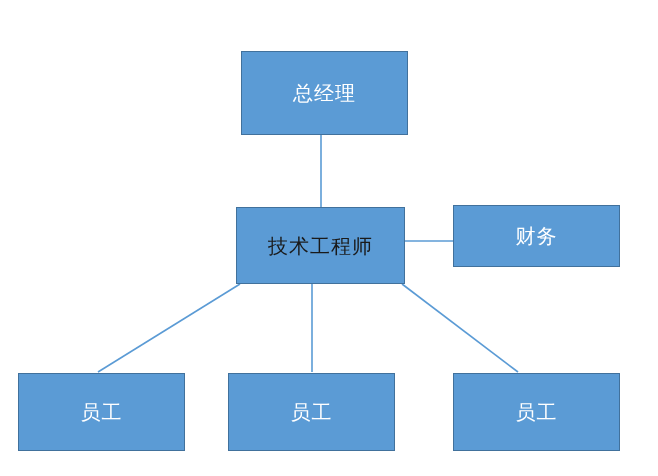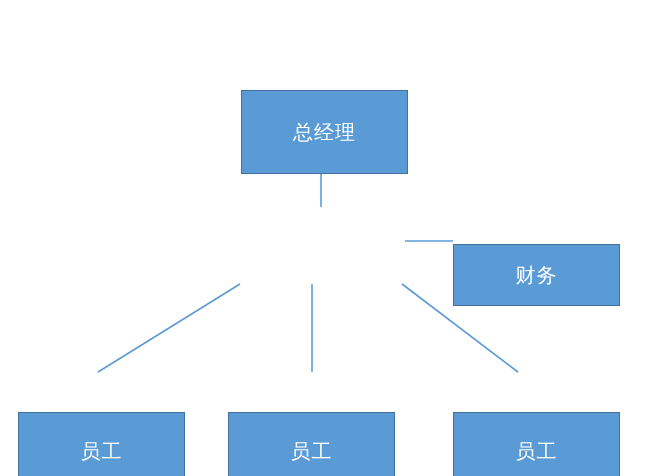--- a/index.html
+++ b/index.html
@@ -29,21 +29,20 @@
   }
   .node {
     position: absolute;
     box-sizing: border-box;
     background: #5b9bd5;
     border: 1px solid #41719c;
     display: flex;
     align-items: center;
     justify-content: center;
     z-index: 2;
-    margin-top: 39px;
   }
   .node-label {
     font-size: 20px;
     line-height: 1.1;
     letter-spacing: 1px;
     white-space: nowrap;
     font-weight: 400;
   }
   .label-light { color: #ffffff; }
   .label-dark  { color: #1a1a1a; }
@@ -66,20 +65,23 @@
     <line x1="405" y1="241" x2="453" y2="241" stroke="#5b9bd5" stroke-width="1.6"></line>
     <line x1="240" y1="284" x2="98" y2="372" stroke="#5b9bd5" stroke-width="1.6"></line>
     <line x1="312" y1="284" x2="312" y2="372" stroke="#5b9bd5" stroke-width="1.6"></line>
     <line x1="402" y1="284" x2="518" y2="372" stroke="#5b9bd5" stroke-width="1.6"></line>
   </svg>
 
   <div class="node" id="node-gm">
     <span class="node-label label-light">总经理</span>
   </div>
 
+  <div class="node" id="node-engineer">
+    <span class="node-label label-dark">技术工程师</span>
+  </div>
 
   <div class="node" id="node-finance">
     <span class="node-label label-light">财务</span>
   </div>
 
   <div class="node" id="node-staff-1">
     <span class="node-label label-light">员工</span>
   </div>
 
   <div class="node" id="node-staff-2">

